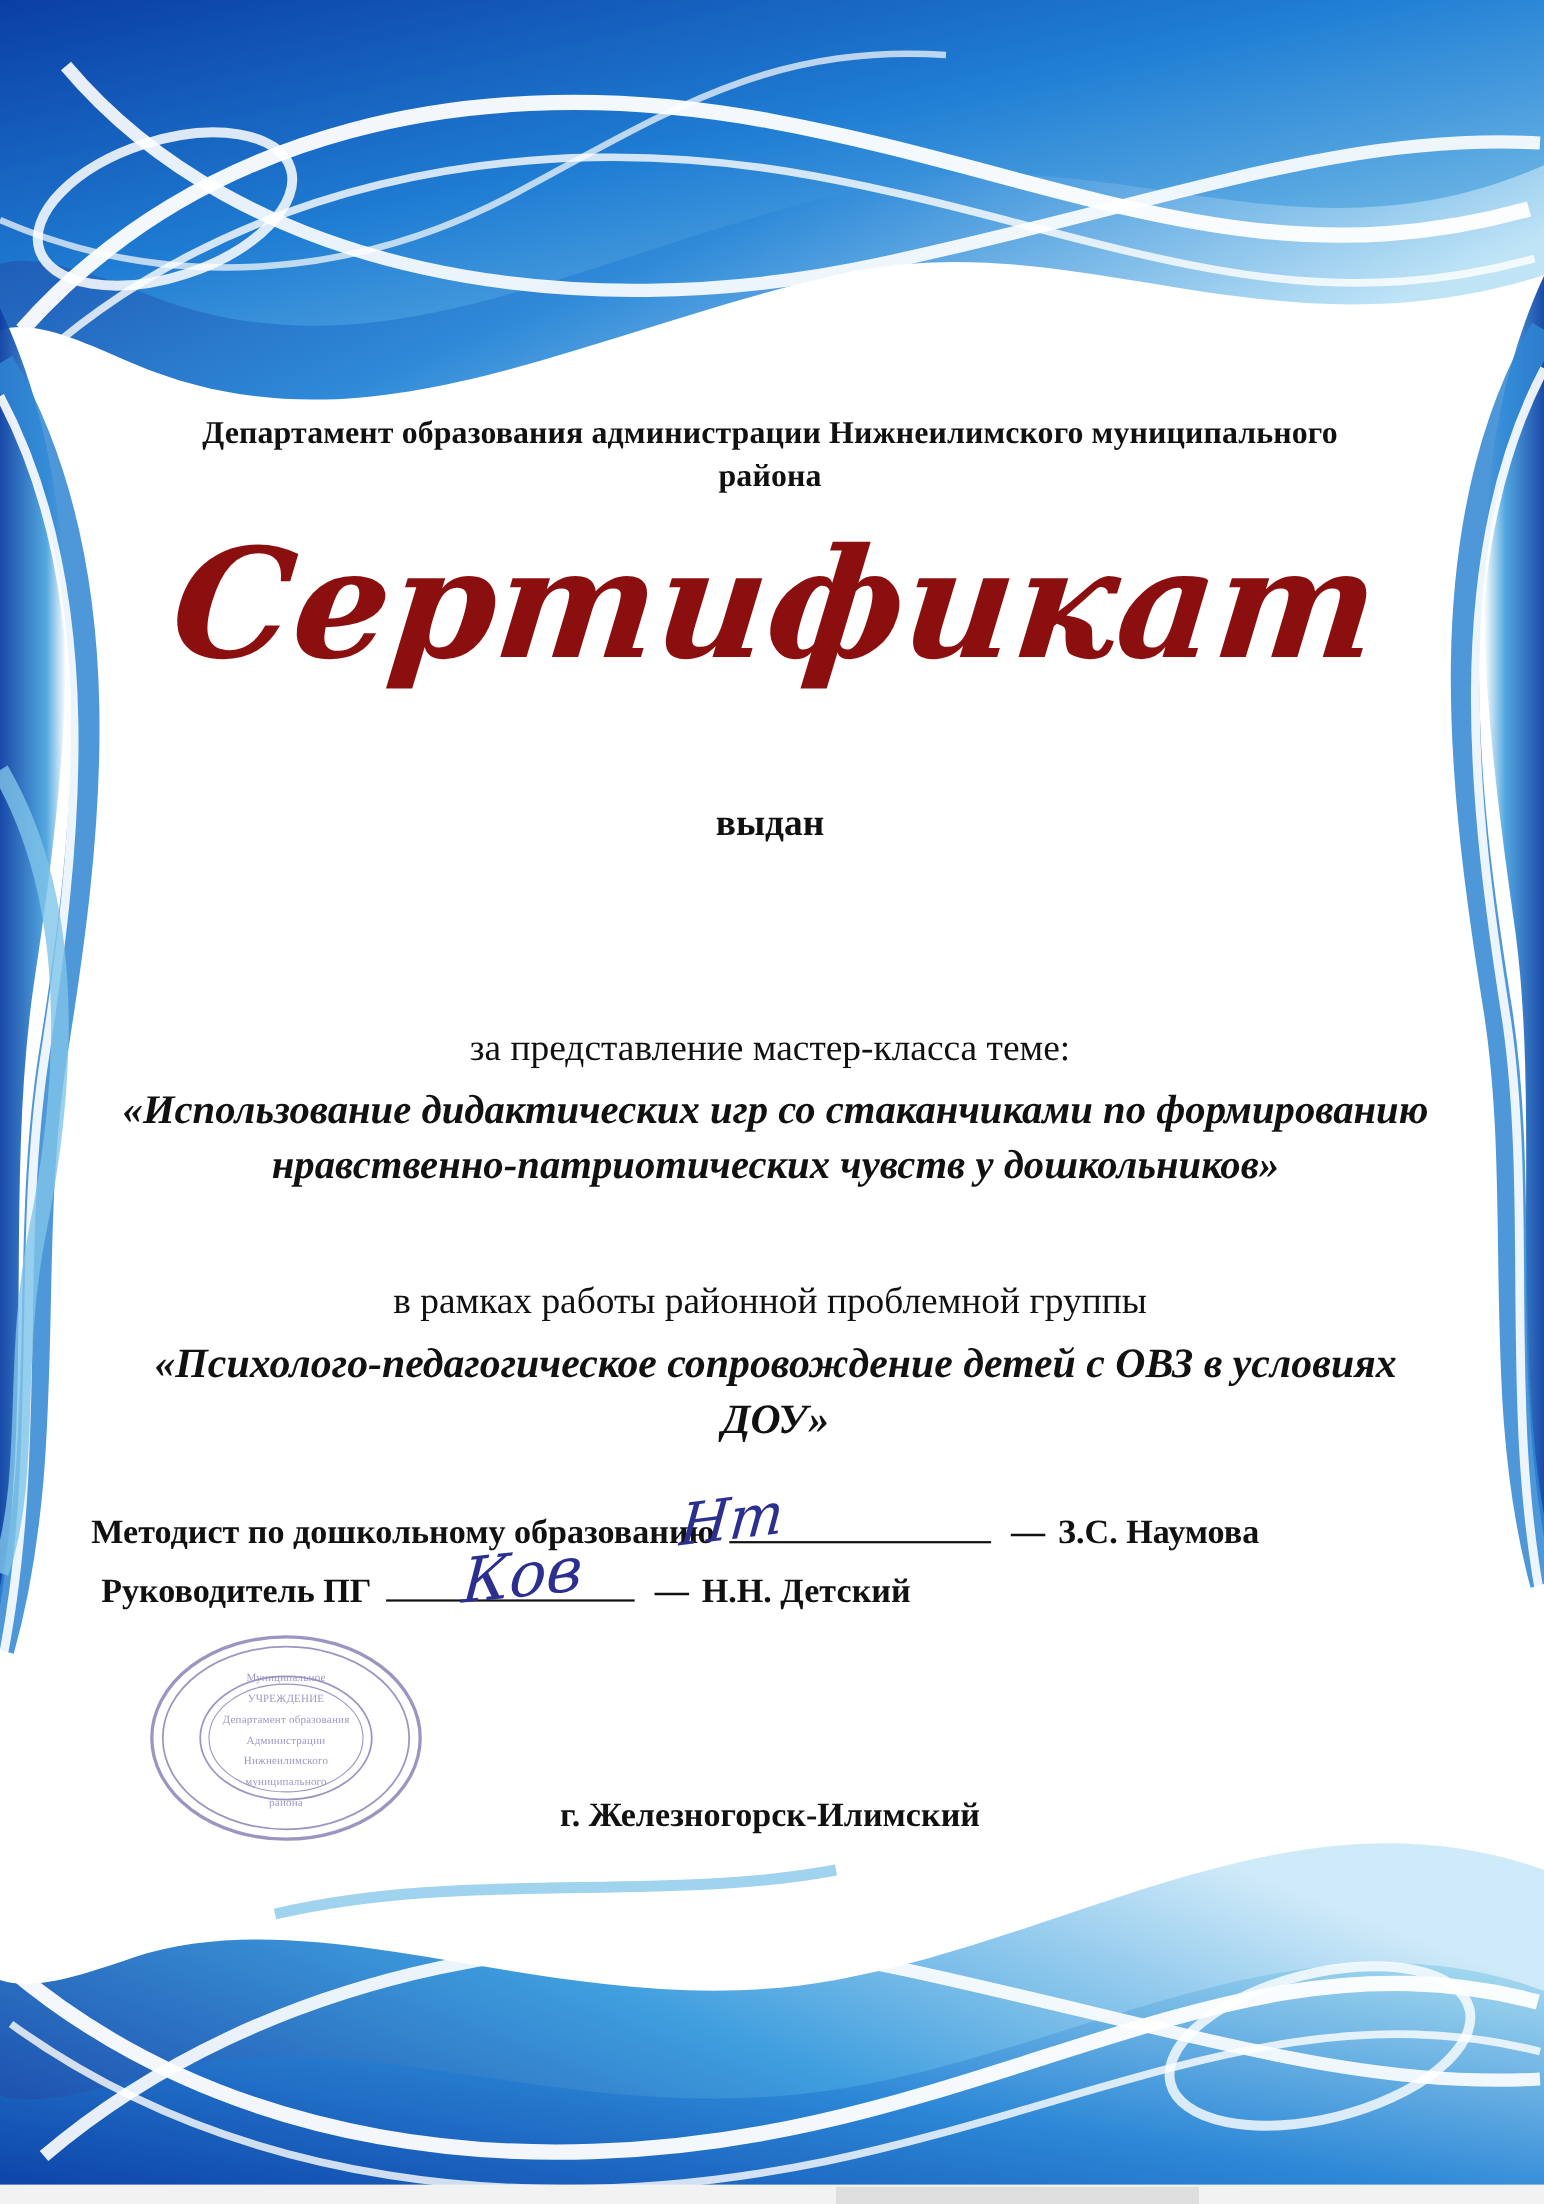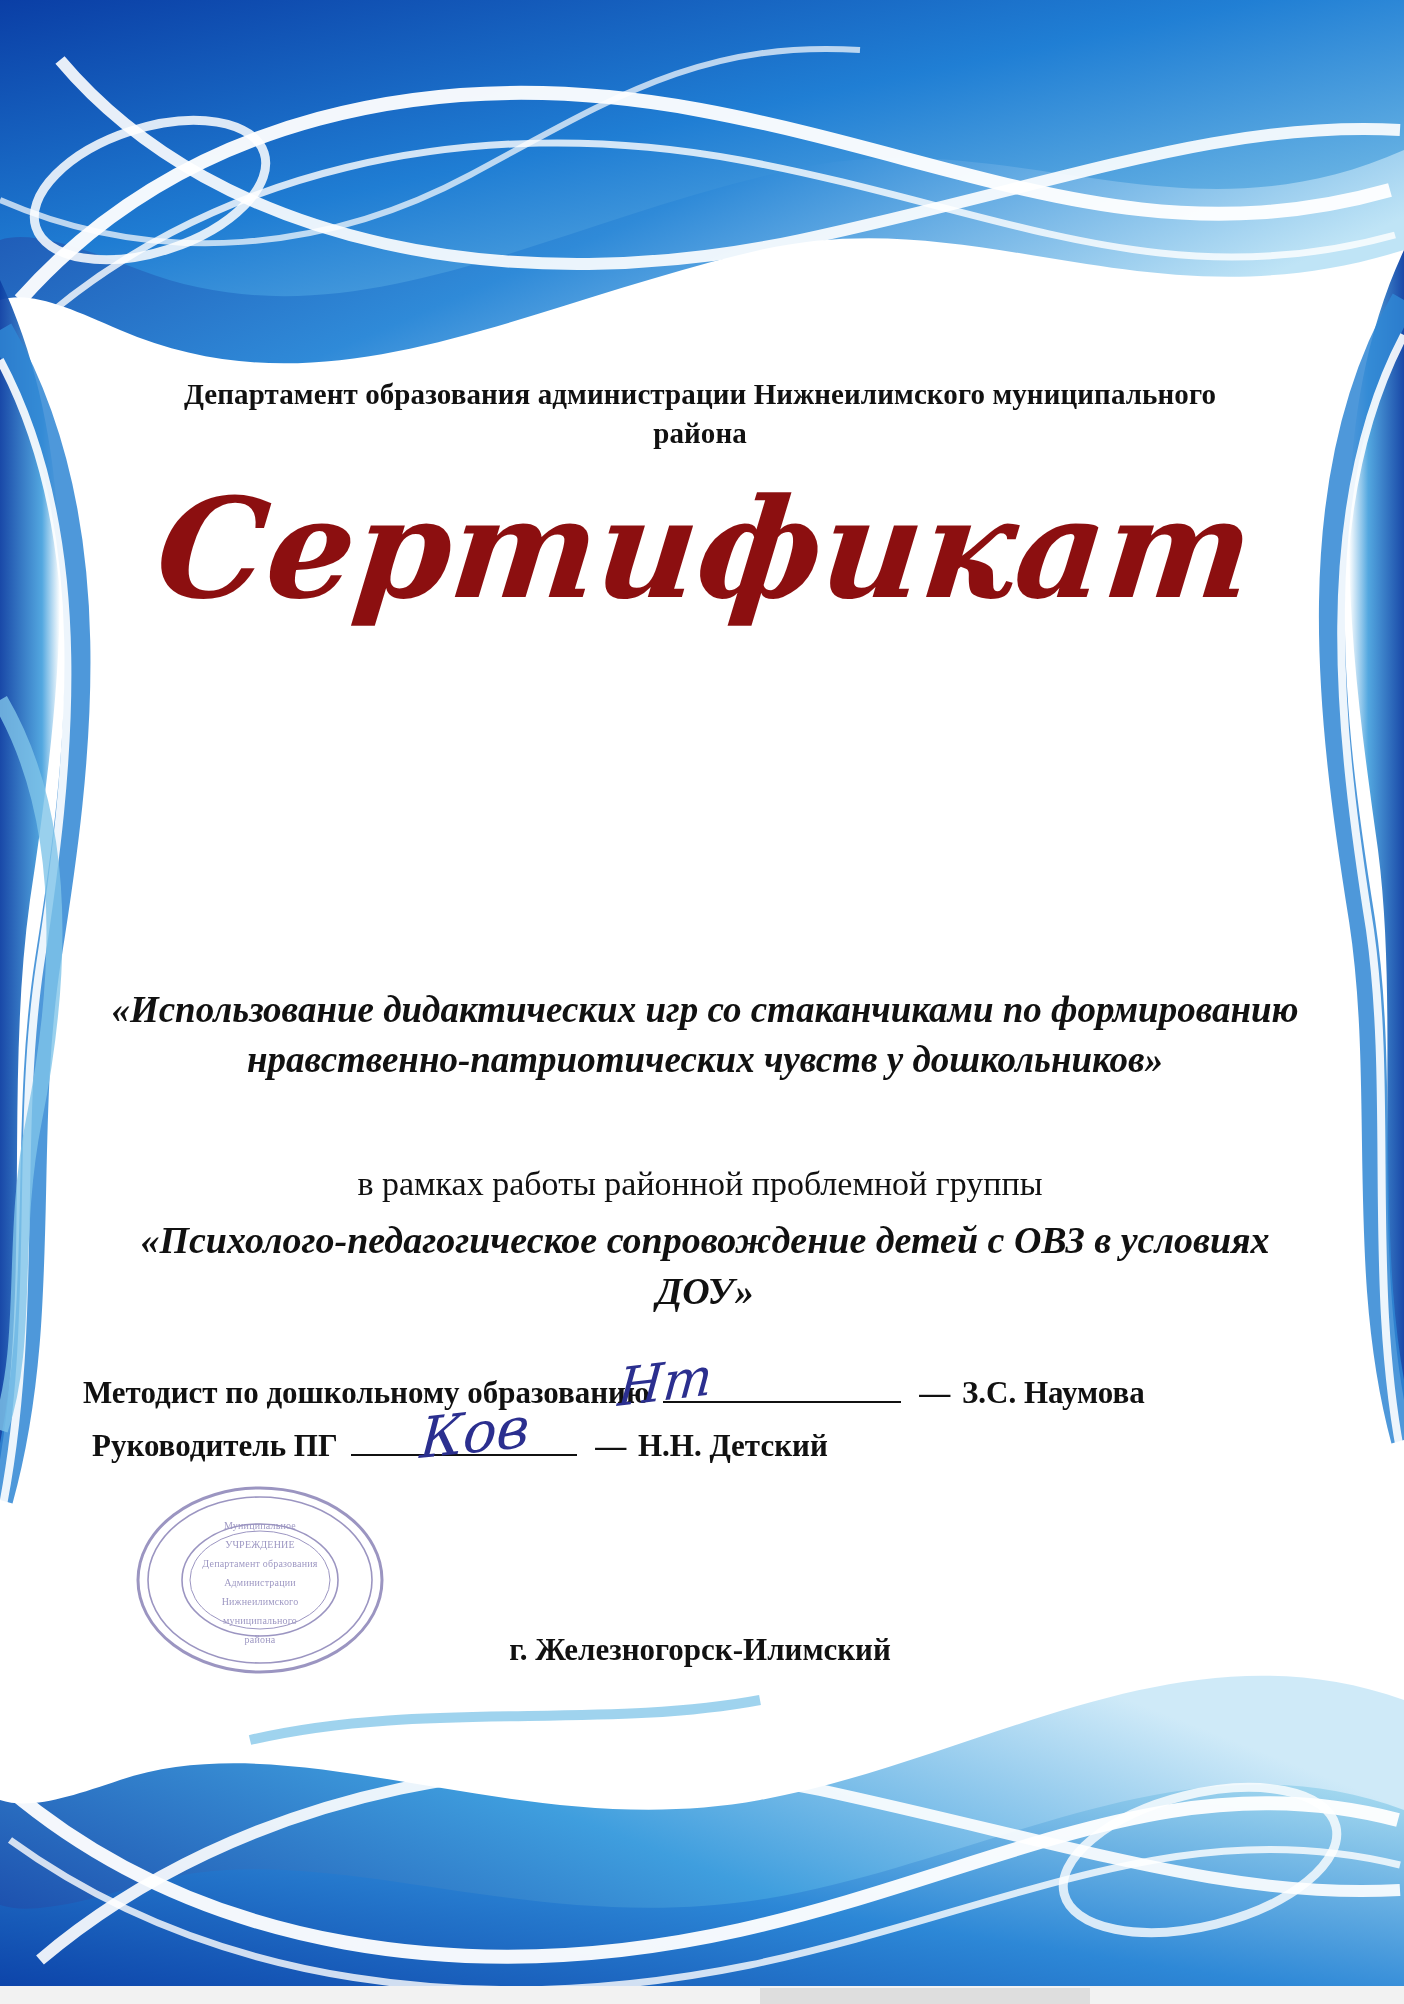--- a/index.html
+++ b/index.html
@@ -325,23 +325,25 @@
     <rect x="0" y="1986" width="1404" height="18" fill="#f2f2f2"></rect>
     <rect x="760" y="1988" width="330" height="16" fill="#dedede"></rect>
   </svg>
 
   <div class="content">
 
     <div class="dept">Департамент образования администрации Нижнеилимского муниципального района</div>
 
     <div class="title">Сертификат</div>
 
-
-
-
+    <div class="issued">выдан</div>
+
+
+
+    <div class="reason">за представление мастер-класса теме:</div>
 
     <div class="topic">«Использование дидактических игр со стаканчиками по формированию нравственно-патриотических чувств у дошкольников»</div>
 
     <div class="framework">в рамках работы районной проблемной группы</div>
 
     <div class="group-name">«Психолого-педагогическое сопровождение детей с ОВЗ в условиях ДОУ»</div>
 
     <div class="sign-row sign-row-1">
       <span>Методист по дошкольному образованию</span>
       <span class="sign-line sign-line-a"></span>

